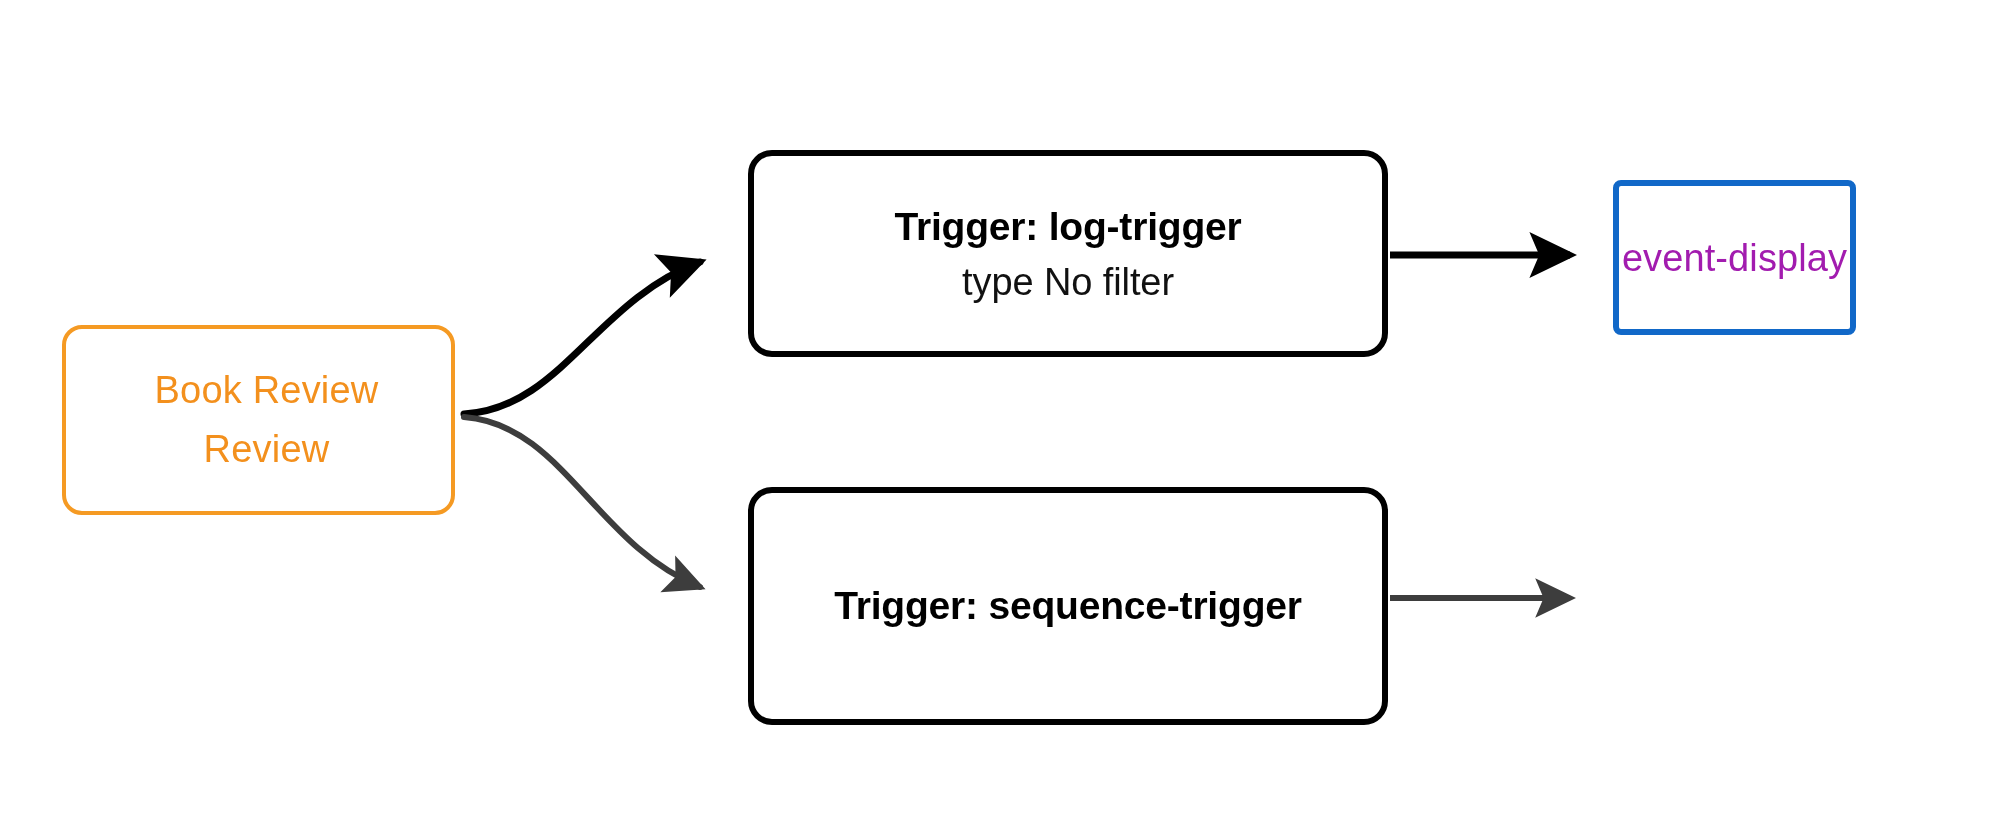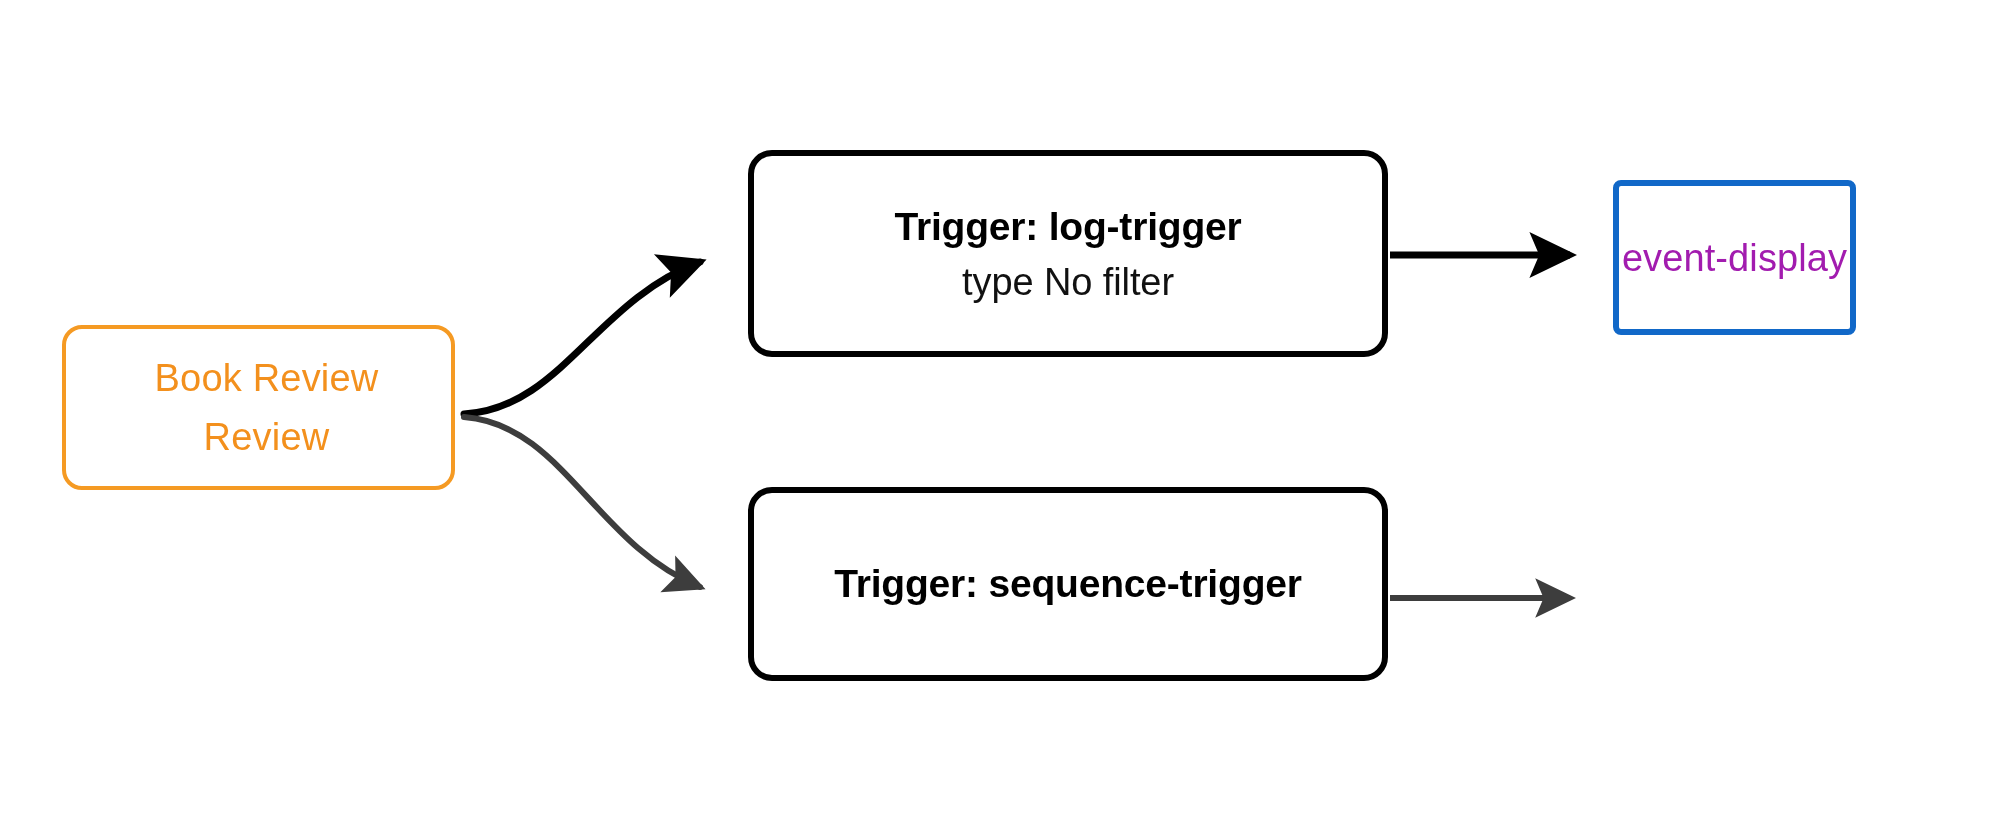--- a/index.html
+++ b/index.html
@@ -33,21 +33,21 @@
     align-items: center;
     justify-content: center;
     background: #ffffff;
     text-align: center;
   }
   
   .node-broker {
     left: 62px;
     top: 325px;
     width: 393px;
-    height: 165px;
+    height: 190px;
     border: 4px solid #F59A23;
     border-radius: 20px;
     color: #F3901D;
     padding-left: 16px;
   }
   .node-broker .line {
     font-size: 38px;
     line-height: 59px;
     font-weight: 400;
     letter-spacing: 0.2px;
@@ -59,21 +59,21 @@
     border: 6px solid #000000;
     border-radius: 24px;
     color: #1a1a1a;
   }
   .node-trigger.top {
     top: 150px;
     height: 207px;
   }
   .node-trigger.bottom {
     top: 487px;
-    height: 194px;
+    height: 238px;
   }
   .node-trigger .title {
     font-size: 39px;
     line-height: 56px;
     font-weight: 700;
     color: #000000;
     letter-spacing: -0.2px;
   }
   .node-trigger .subtitle {
     font-size: 38px;

